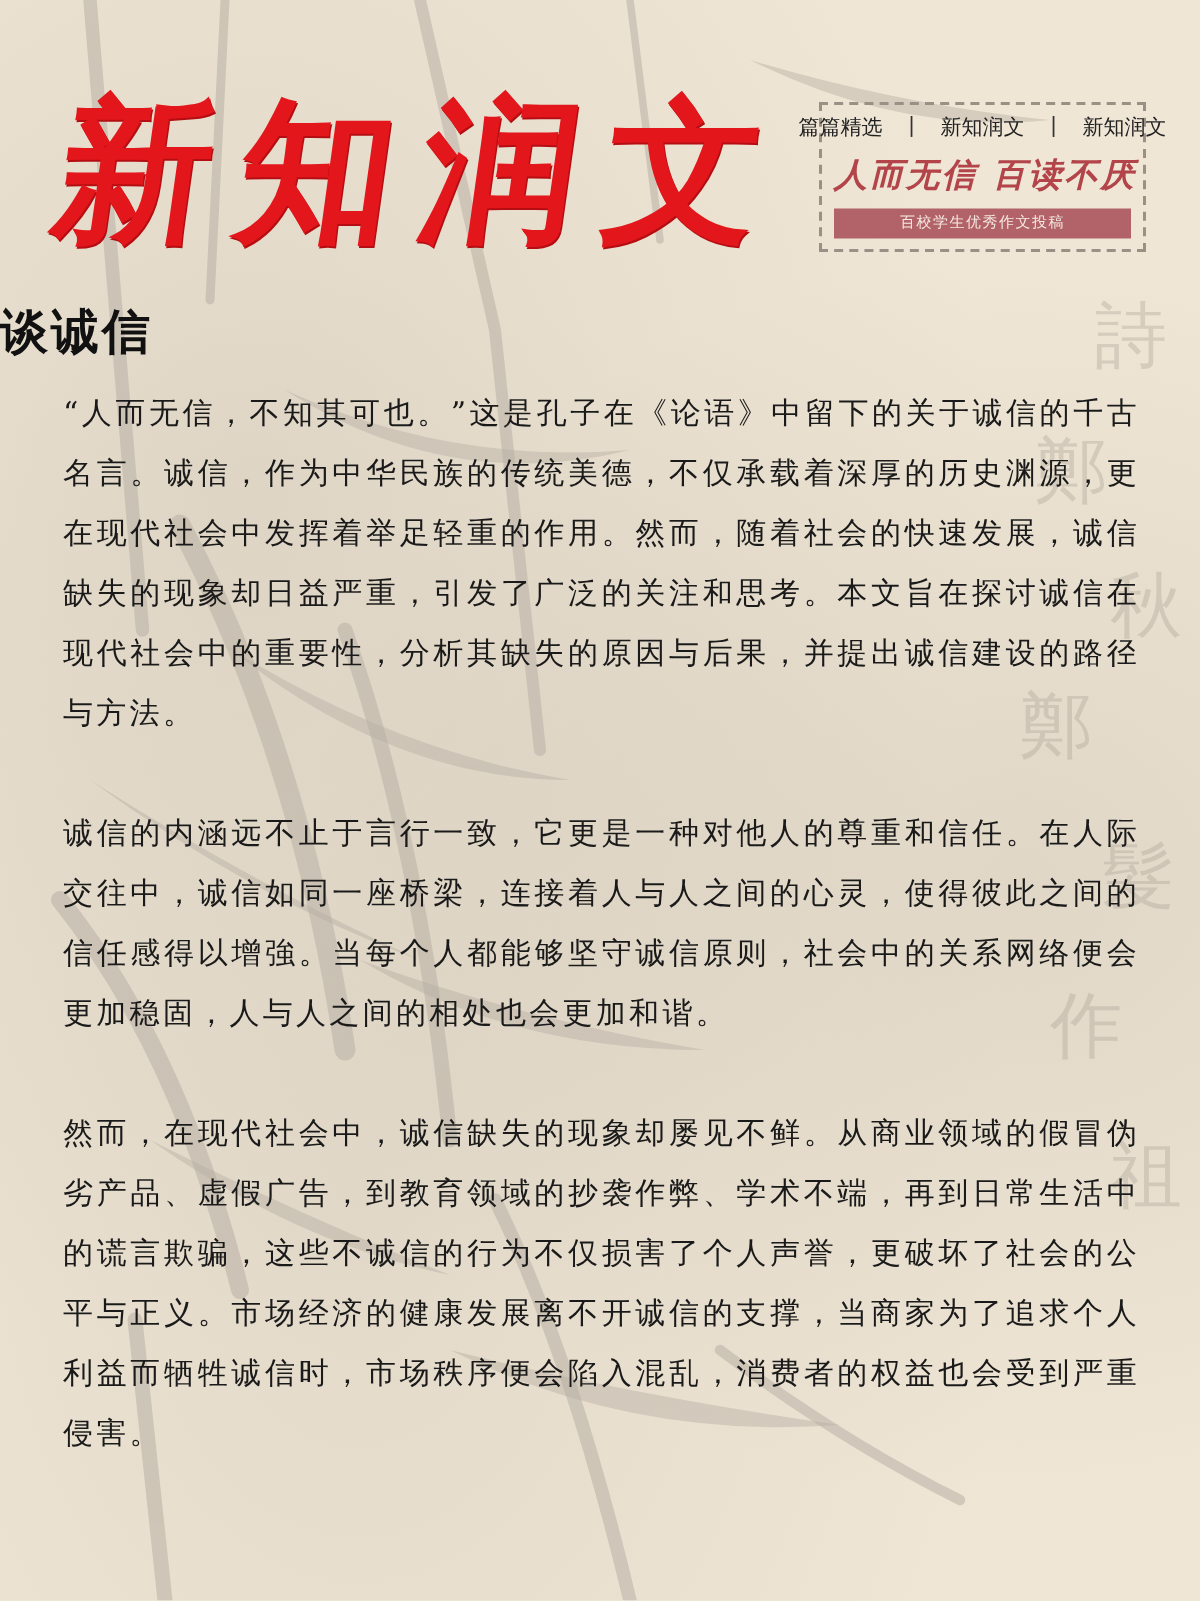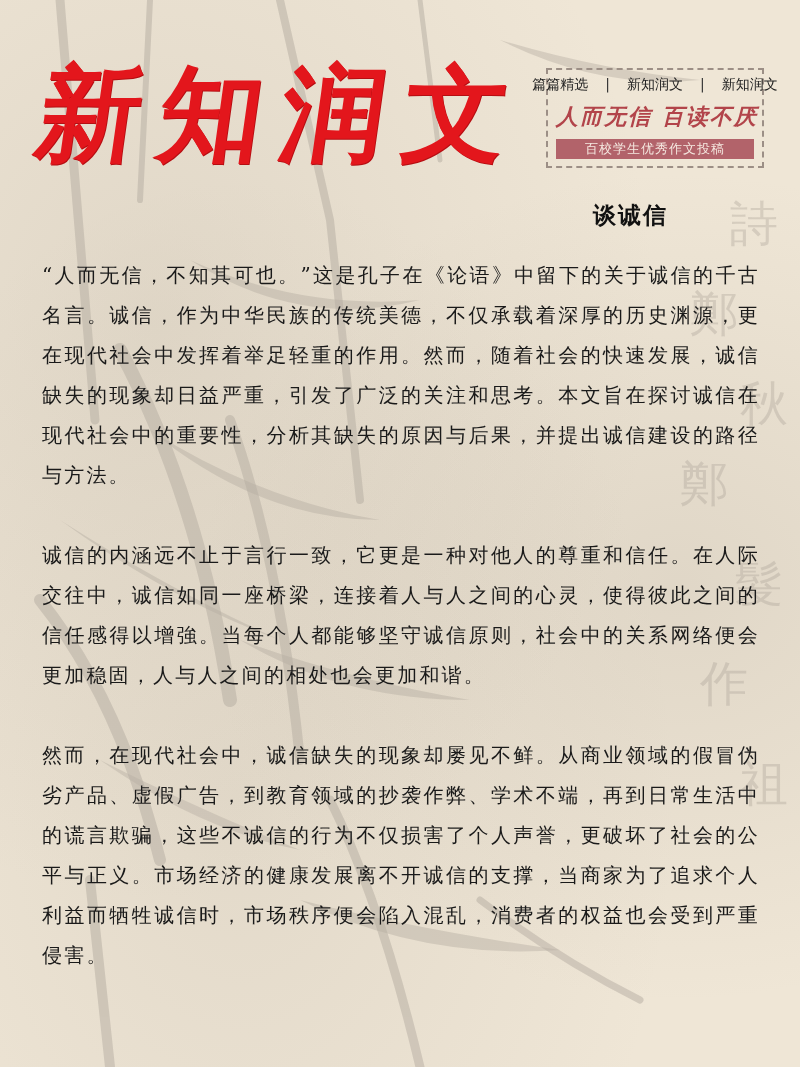--- a/index.html
+++ b/index.html
@@ -49,28 +49,28 @@
       margin-top: 8px; text-align: center;
       font-family: "DejaVu Serif", serif;
       font-size: 22px; font-weight: bold; font-style: italic;
       color: #b2444a; letter-spacing: 2px; white-space: nowrap;
     }
     .badge-banner {
       margin-top: 7px; height: 20px;
       background: #b2636a;
       color: #f5e8e0;
       font-family: "DejaVu Sans", sans-serif;
-      font-size: 13px; text-align: center; line-height: 20px;
+      font-size: 10px; text-align: center; line-height: 20px;
       letter-spacing: 1px;
     }
     .title {
       position: absolute; left: 0; top: 200px; width: 668px; z-index: 2;
-      text-align: right;
+      text-align: left;
       font-family: "DejaVu Sans", sans-serif;
-      font-size: 23px; font-weight: bold; color: #111;
+      font-size: 32px; font-weight: bold; color: #111;
       letter-spacing: 2px;
     }
     .article {
       position: absolute; left: 42px; top: 255px; width: 718px; z-index: 2;
     }
     .para {
       font-size: 20px; line-height: 40px;
       letter-spacing: 2.2px;
       text-align: justify;
       color: #1a1a1a;

